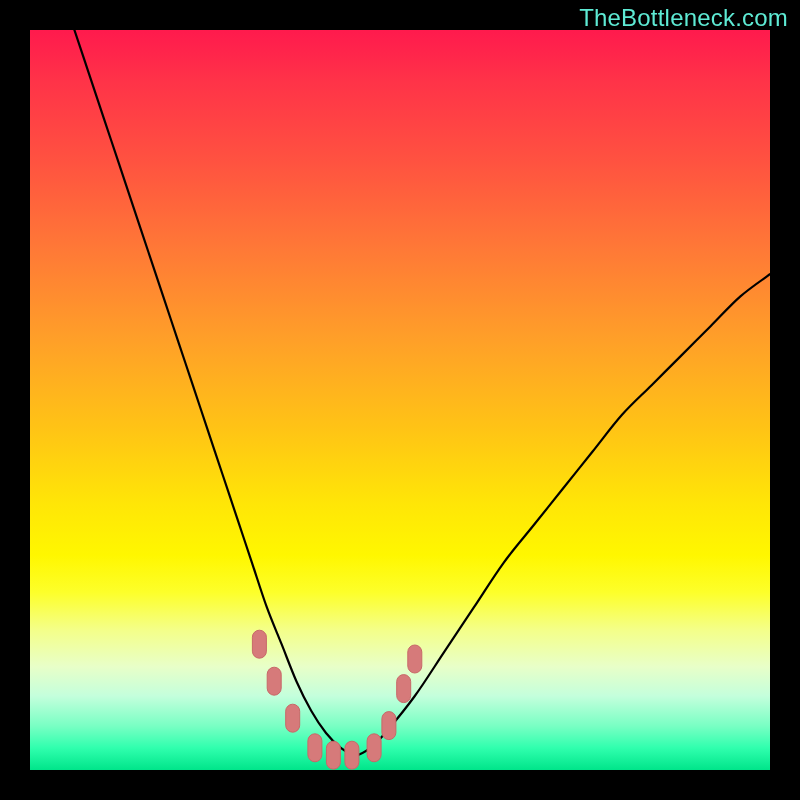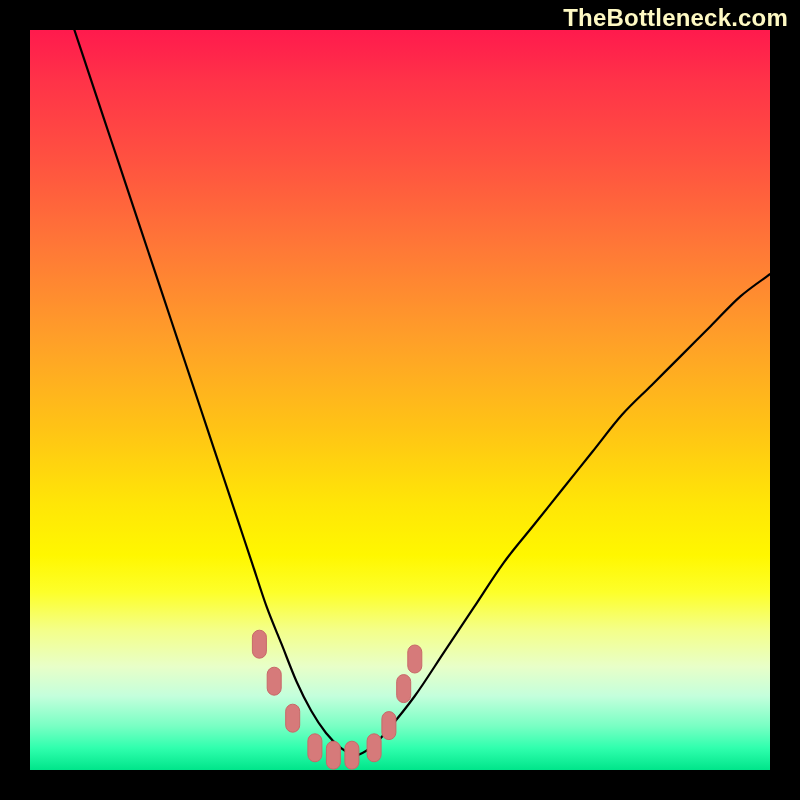--- a/index.html
+++ b/index.html
@@ -40,23 +40,23 @@
       #c4ffdc 90%,
       #7affc4 94%,
       #30ffae 97%,
       #00e58a 100%
     );
   }
   .watermark {
     position: absolute;
     top: 4px;
     right: 12px;
-    color: #fef9c3;
+    color: #5eead4;
     font-size: 24px;
-    font-weight: 700;
+    font-weight: 400;
     letter-spacing: 0.2px;
   }
   svg.curve {
     position: absolute;
     top: 0;
     left: 0;
     width: 740px;
     height: 740px;
   }
 </style>

